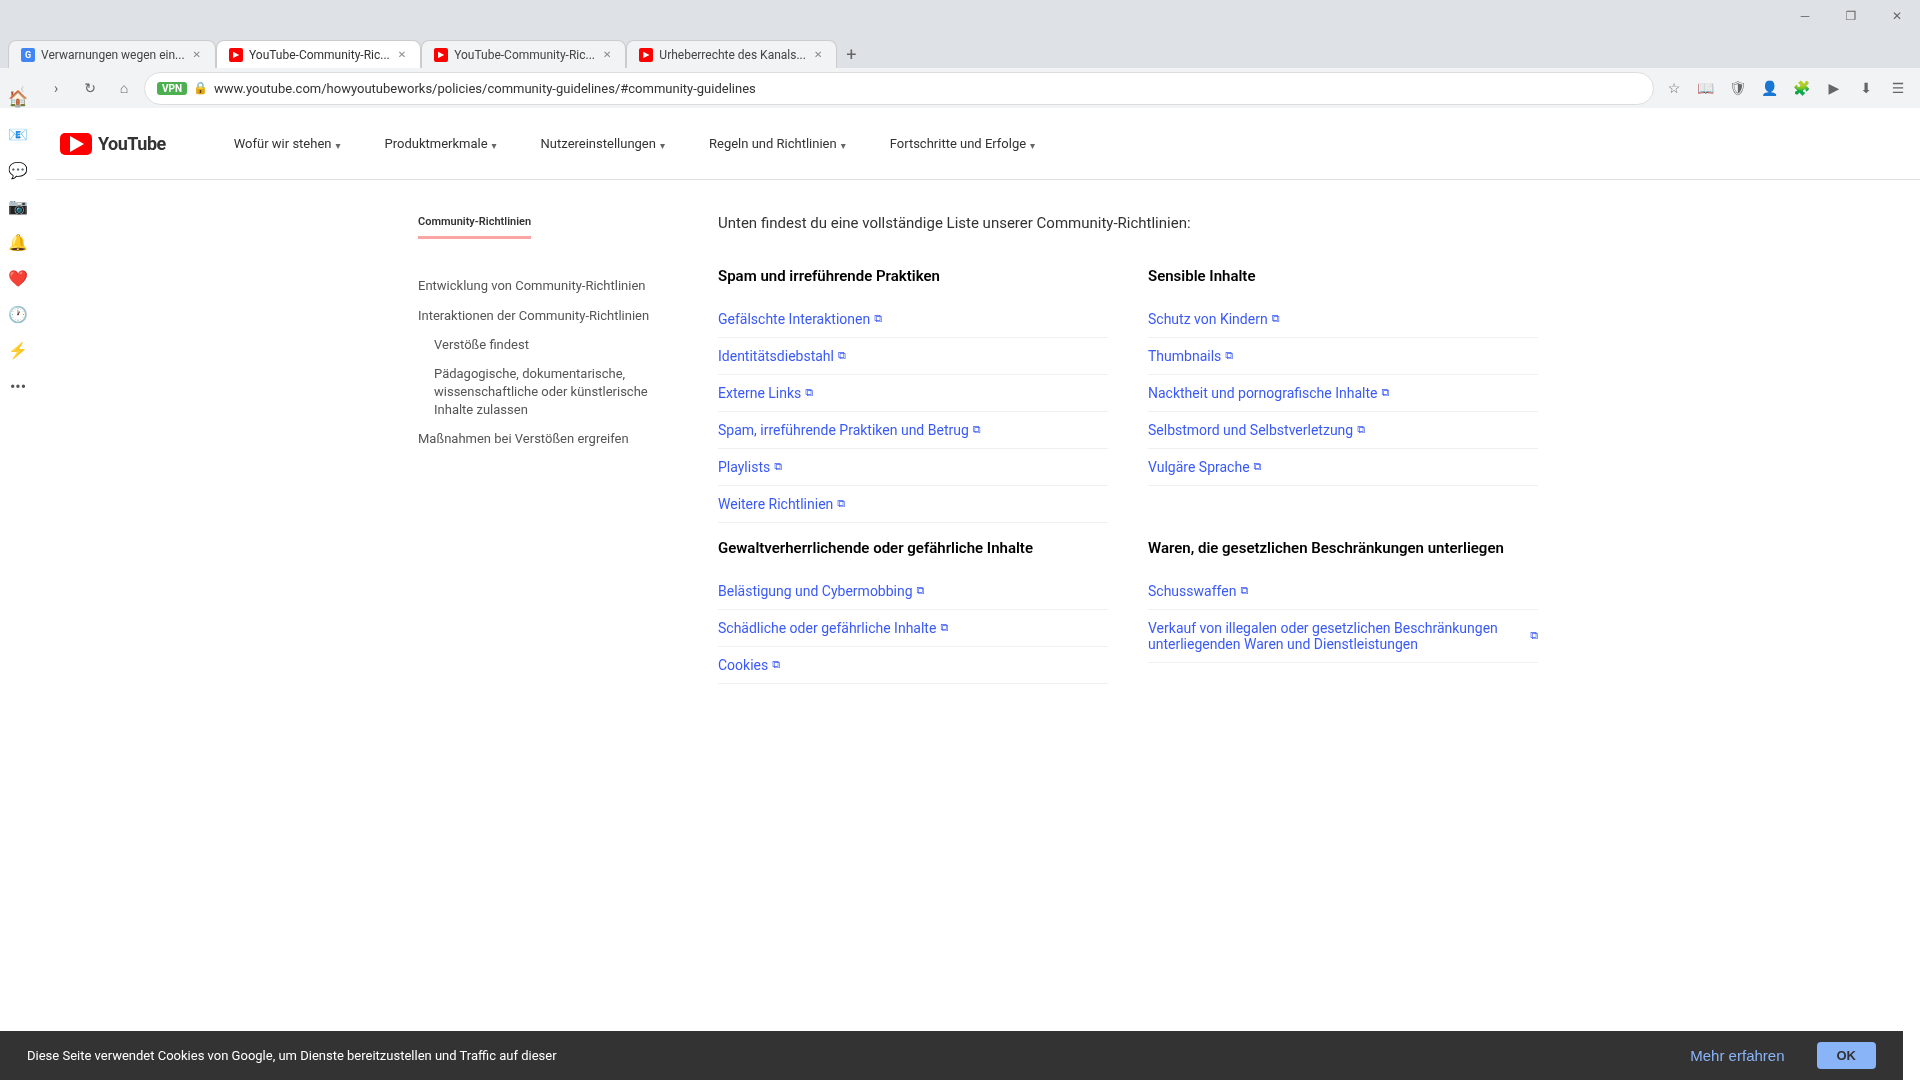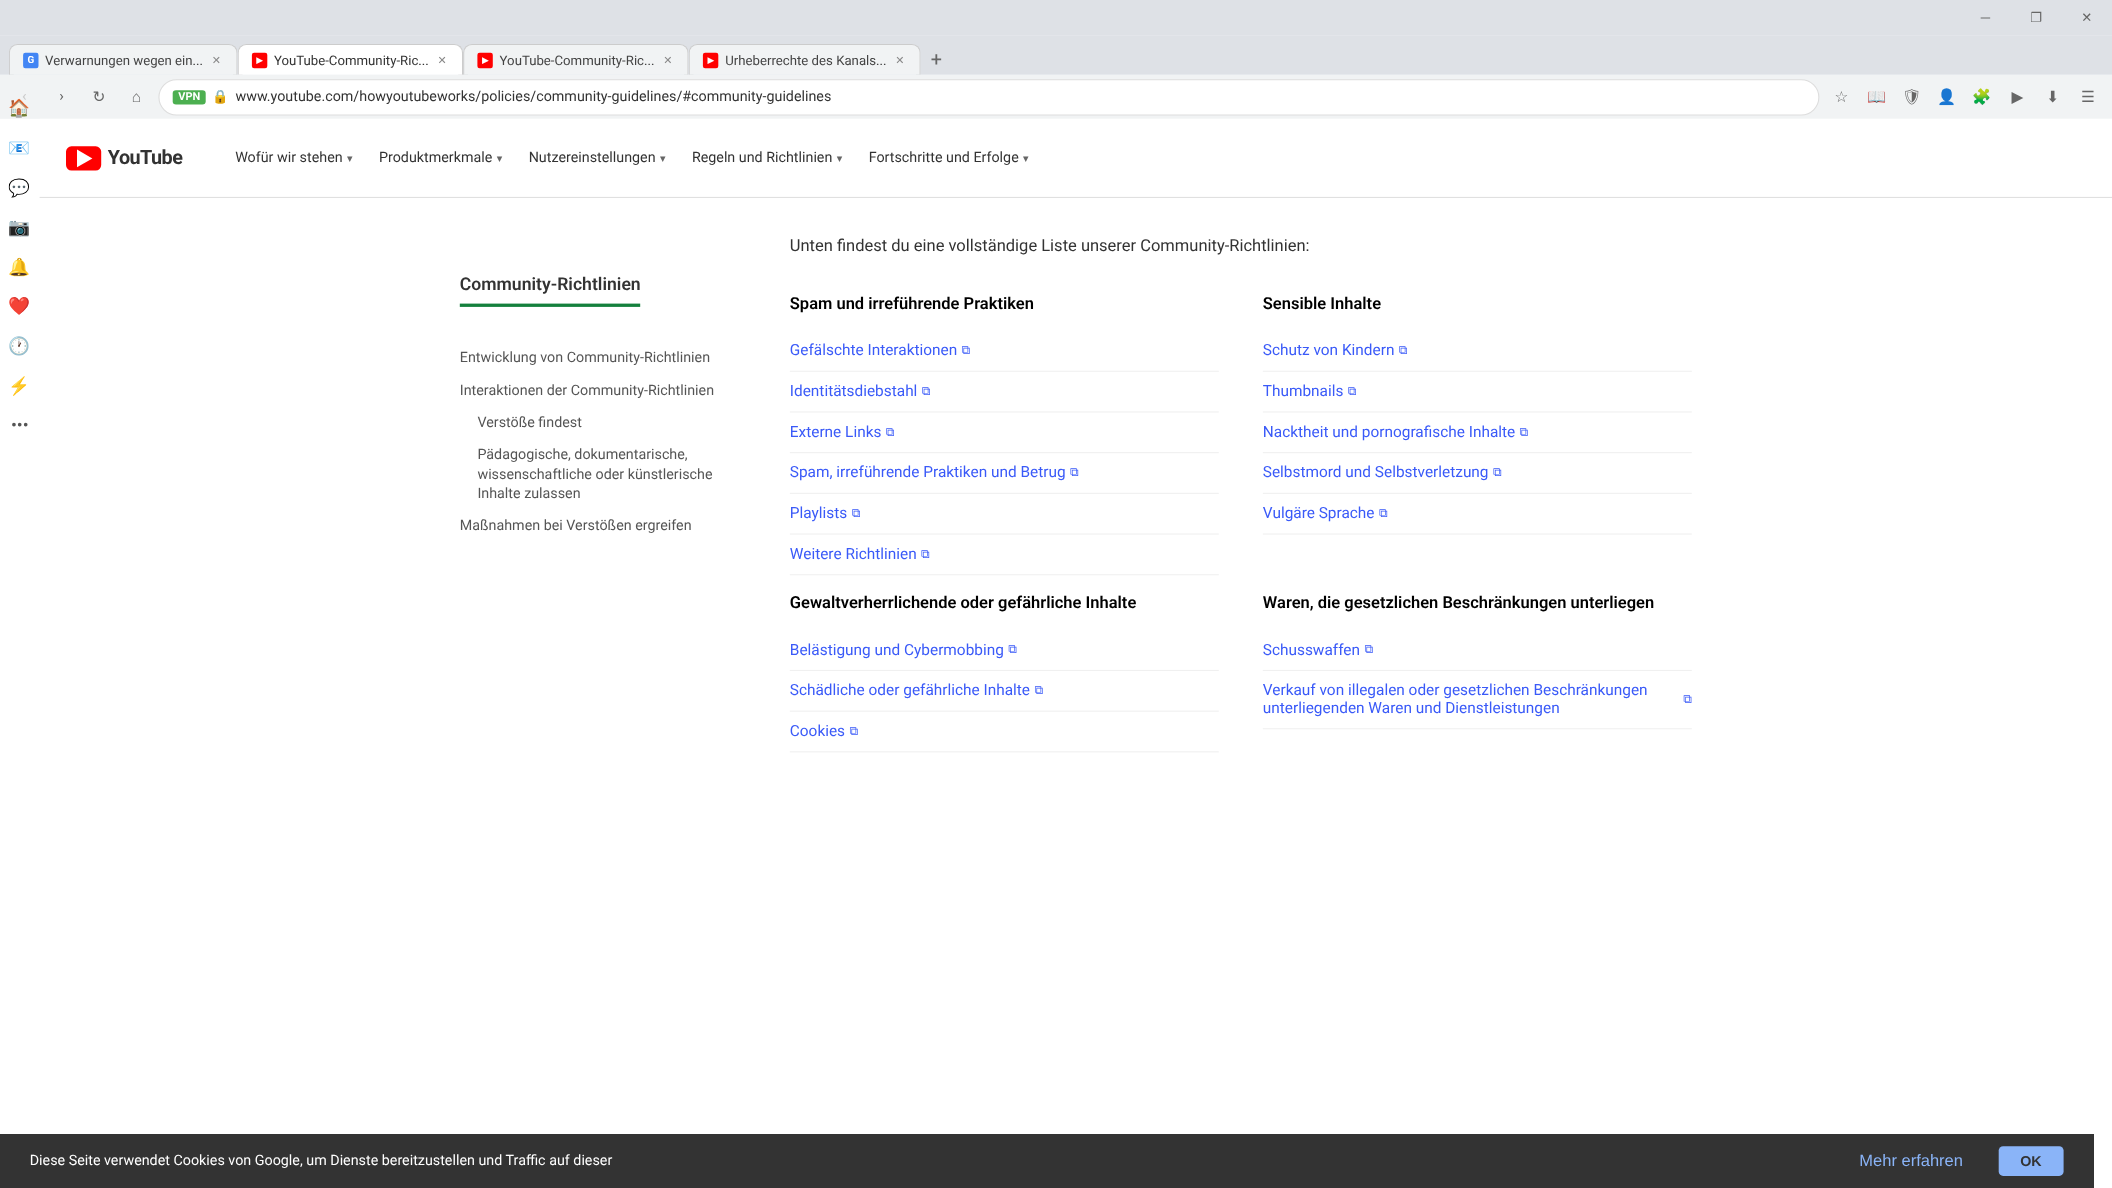--- a/index.html
+++ b/index.html
@@ -31,30 +31,30 @@
     
     .sidebar-icons { position: fixed; left: 0; top: 76px; width: 36px; display: flex; flex-direction: column; align-items: center; padding: 8px 0; gap: 8px; z-index: 100; }
     .sidebar-icon { width: 28px; height: 28px; display: flex; align-items: center; justify-content: center; cursor: pointer; border-radius: 6px; color: #555; font-size: 16px; }
 
     
     .yt-nav { display: flex; align-items: center; padding: 0 24px; height: 72px; border-bottom: 1px solid #e0e0e0; gap: 24px; position: sticky; top: 0; background: #fff; z-index: 50; }
     .yt-logo { display: flex; align-items: center; gap: 6px; margin-right: 24px; }
     .yt-logo-icon { width: 32px; height: 22px; background: #FF0000; border-radius: 5px; display: flex; align-items: center; justify-content: center; }
     .yt-logo-play { width: 0; height: 0; border-top: 8px solid transparent; border-bottom: 8px solid transparent; border-left: 14px solid white; margin-left: 2px; }
     .yt-logo-text { font-size: 18px; font-weight: bold; color: #333; letter-spacing: -0.5px; }
-    .yt-nav-item { font-size: 13px; color: #333; cursor: pointer; display: flex; align-items: center; gap: 4px; white-space: nowrap; }
+    .yt-nav-item { font-size: 13px; color: #333; cursor: pointer; display: flex; align-items: flex-end; gap: 4px; white-space: nowrap; margin-left: 20px; }
     .yt-nav-chevron { font-size: 10px; color: #666; }
 
     
     .main-content { margin-left: 36px; padding: 0; }
     .content-wrapper { max-width: 1200px; margin: 0 auto; padding: 32px 40px; display: flex; gap: 60px; }
 
     
     .left-sidebar { min-width: 220px; max-width: 240px; }
-    .sidebar-section-title { font-size: 16px; font-weight: 600; color: #333; padding-bottom: 8px; border-bottom: 3px solid #15803d; margin-bottom: 16px; display: inline-block; margin-top: 37px; }
+    .sidebar-section-title { font-size: 11px; font-weight: 600; color: #333; padding-bottom: 8px; border-bottom: 3px solid #fca5a5; margin-bottom: 16px; display: inline-block; }
     .sidebar-link { font-size: 13px; color: #555; cursor: pointer; padding: 6px 0; display: block; line-height: 1.4; }
     .sidebar-sub-link { font-size: 13px; color: #555; cursor: pointer; padding: 5px 0 5px 16px; display: block; line-height: 1.4; }
 
     
     .right-content { flex: 1; }
     .page-intro { font-size: 15px; color: #333; margin-bottom: 32px; line-height: 1.5; }
     .section-heading { font-size: 15px; font-weight: 600; color: #000000; margin-bottom: 16px; }
     .policy-link { display: flex; align-items: center; gap: 4px; font-size: 14px; color: #3A5AF8; cursor: pointer; padding: 10px 0; border-bottom: 1px solid #f0f0f0; text-decoration: none; }
     .ext-icon { font-size: 11px; color: #3A5AF8; }
 

